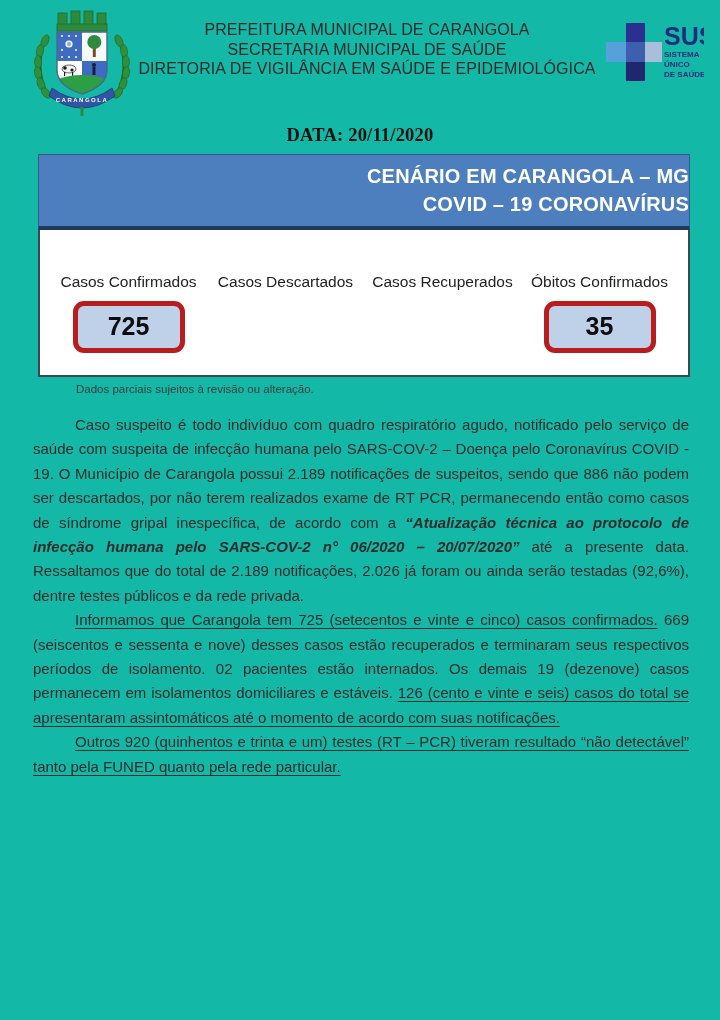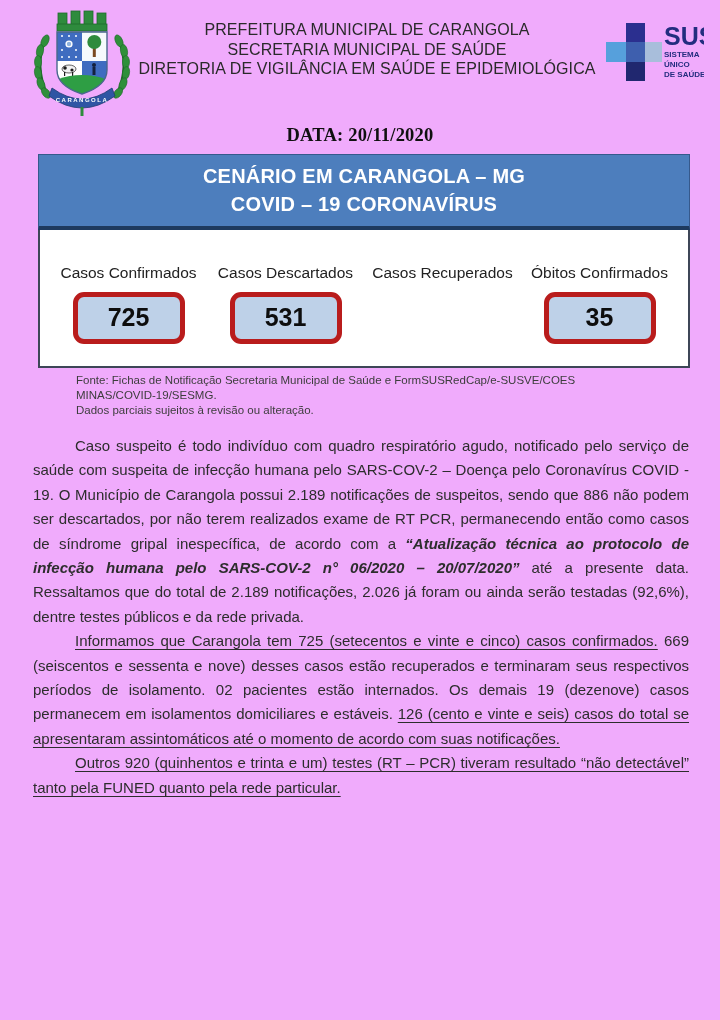--- a/index.html
+++ b/index.html
@@ -1,17 +1,17 @@
 <!DOCTYPE html>
 <html><head>
 <meta charset="utf-8">
 <style>
   html,body{margin:0;padding:0;background:#e8e8e8;}
   .page{
-    position:relative;width:720px;height:1020px;background:#f0abfc;
+    position:relative;width:720px;height:1020px;background:#14b8a6;
     margin:0 auto;overflow:hidden;
     font-family:"Liberation Sans",sans-serif;color:#2d2d2d;
   }
   
   .header{position:relative;height:118px;}
   .crest-wrap{position:absolute;left:28px;top:8px;width:108px;height:110px;}
   .header-lines{
     position:absolute;left:128px;top:20px;width:478px;text-align:center;
     font-size:16px;line-height:19.5px;color:#2a2a2a;letter-spacing:.1px;
   }
@@ -19,26 +19,26 @@
   
   .title-block{
     text-align:center;margin-top:6px;
     font-family:"Liberation Serif",serif;font-weight:bold;
     font-size:18.5px;line-height:22px;color:#101010;letter-spacing:.2px;
   }
   
   .scenario{margin:8px 0 0 38px;width:652px;box-sizing:border-box;}
   .banner{
     background:#4d7ebd;border:1px solid #36598c;border-bottom:4px solid #1e3a5f;
-    text-align:center;color:#ffffff;font-weight:bold;font-size:20px;
+    text-align:right;color:#ffffff;font-weight:bold;font-size:20px;
     line-height:28px;padding:7px 0 8px;box-sizing:border-box;letter-spacing:.2px;
   }
   .stats{
     border:2px solid #3d4657;border-top:none;background:#ffffff;
-    display:flex;padding:34px 10px 22px;box-sizing:border-box;
+    display:flex;padding:43px 10px 22px;box-sizing:border-box;
   }
   .stat{flex:1;text-align:center;}
   .stat-label{font-size:15.5px;color:#222222;margin-bottom:10px;white-space:nowrap;}
   .stat-pill{
     display:inline-block;min-width:112px;box-sizing:border-box;
     padding:6px 10px 7px;background:#bed1e8;border:5px solid #b91c1c;
     border-radius:11px;font-size:25px;font-weight:bold;color:#0d0d0d;text-align:center;
   }
   
   .source-note{
@@ -162,34 +162,32 @@
       <div>CENÁRIO EM CARANGOLA – MG</div>
       <div>COVID – 19 CORONAVÍRUS</div>
     </div>
     <div class="stats">
       <div class="stat">
         <div class="stat-label">Casos Confirmados</div>
         <div class="stat-pill">725</div>
       </div>
       <div class="stat">
         <div class="stat-label">Casos Descartados</div>
-        <div class="stat-pill">531</div>
       </div>
       <div class="stat">
         <div class="stat-label">Casos Recuperados</div>
       </div>
       <div class="stat">
         <div class="stat-label">Óbitos Confirmados</div>
         <div class="stat-pill">35</div>
       </div>
     </div>
   </div>
 
   <div class="source-note">
-    <div>Fonte: Fichas de Notificação Secretaria Municipal de Saúde e FormSUSRedCap/e-SUSVE/COES MINAS/COVID-19/SESMG.</div>
     <div>Dados parciais sujeitos à revisão ou alteração.</div>
   </div>
 
   <div class="body-text">
     <p><span>Caso suspeito é todo indivíduo com quadro respiratório agudo, notificado pelo serviço de saúde com suspeita de infecção humana pelo SARS-COV-2 – Doença pelo Coronavírus COVID - 19. O Município de Carangola possui 2.189 notificações de suspeitos, sendo que 886 não podem ser descartados, por não terem realizados exame de RT PCR, permanecendo então como casos de síndrome gripal inespecífica, de acordo com a </span><span class="seg-bi">“Atualização técnica ao protocolo de infecção humana pelo SARS-COV-2 n° 06/2020 – 20/07/2020”</span><span> até a presente data. Ressaltamos que do total de 2.189 notificações, 2.026 já foram ou ainda serão testadas (92,6%), dentre testes públicos e da rede privada.</span></p>
     <p><span class="seg-u">Informamos que Carangola tem 725 (setecentos e vinte e cinco) casos confirmados.</span><span> 669 (seiscentos e sessenta e nove) desses casos estão recuperados e terminaram seus respectivos períodos de isolamento. 02 pacientes estão internados. Os demais 19 (dezenove) casos permanecem em isolamentos domiciliares e estáveis. </span><span class="seg-u">126 (cento e vinte e seis) casos do total se apresentaram assintomáticos até o momento de acordo com suas notificações.</span></p>
     <p><span class="seg-u">Outros 920 (quinhentos e trinta e um) testes (RT – PCR) tiveram resultado “não detectável” tanto pela FUNED quanto pela rede particular.</span></p>
   </div>
 
 </div>

